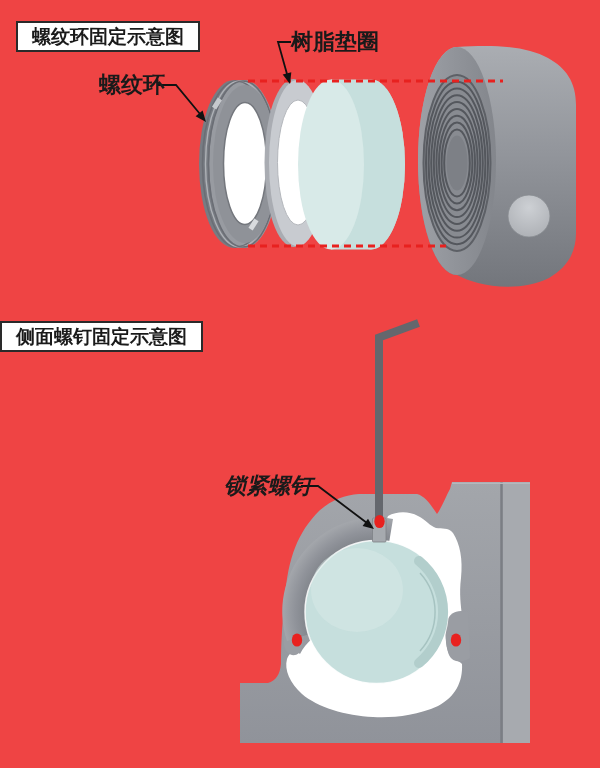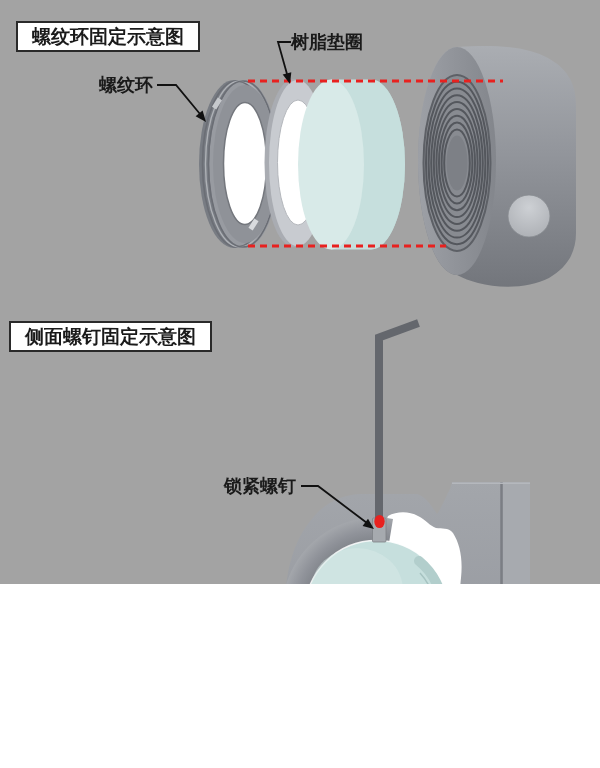--- a/index.html
+++ b/index.html
@@ -5,31 +5,31 @@
   :root{
     --accent-red:#e8211f;
     --lens-teal:#c6dfdd;
     --housing-gray:#9a9da3;
     --gasket-gray:#c8cbd0;
     --key-gray:#64676d;
     --ink:#1a1a1a;
   }
   html,body{margin:0;padding:0;background:#fff;}
   .page{
-    position:relative;width:600px;height:584px;background:#a3a3a3;overflow:hidden;
+    position:relative;width:600px;height:768px;background:#ef4444;overflow:hidden;
     font-family:"Liberation Sans","DejaVu Sans",sans-serif;
   }
   svg{position:absolute;left:0;top:0;}
   .title-box{
     position:absolute;border:2px solid #2a2a2a;background:#fff;
     font-size:19px;font-weight:bold;color:var(--ink);
     padding:2px 14px;line-height:23px;white-space:nowrap;
   }
   .part-label{
-    position:absolute;font-size:18px;font-weight:bold;color:var(--ink);
+    position:absolute;font-size:22px;font-weight:bold;color:var(--ink);
     line-height:18px;white-space:nowrap;
   }
   .red-fill{fill:var(--accent-red);}
   .red-dash{stroke:var(--accent-red);stroke-width:3;stroke-dasharray:7 5;fill:none;}
   .lens-flat{fill:var(--lens-teal);}
   .housing-flat{fill:var(--housing-gray);}
   .gasket-flat{fill:var(--gasket-gray);}
   .key-stroke{stroke:var(--key-gray);stroke-width:8;fill:none;stroke-linejoin:miter;}
   .leader{stroke:#111;stroke-width:1.8;fill:none;}
   .arrowhead{fill:#111;stroke:none;}
@@ -177,16 +177,16 @@
       </g>
     </g>
   </svg>
 
   <div class="title-box" style="left:16px;top:21px;">螺纹环固定示意图</div>
 
   <div class="part-label" style="left:99px;top:76px;font-family:Liberation Serif, serif;">螺纹环</div>
 
   <div class="part-label" style="left:291px;top:33px;">树脂垫圈</div>
 
-  <div class="title-box" style="left:9px;top:321px;">侧面螺钉固定示意图</div>
+  <div class="title-box" style="left:0;top:321px;">侧面螺钉固定示意图</div>
 
-  <div class="part-label" style="left:224px;top:477px;">锁紧螺钉</div>
+  <div class="part-label" style="left:224px;top:477px;font-style:italic;">锁紧螺钉</div>
 </div>
 
 </body></html>

